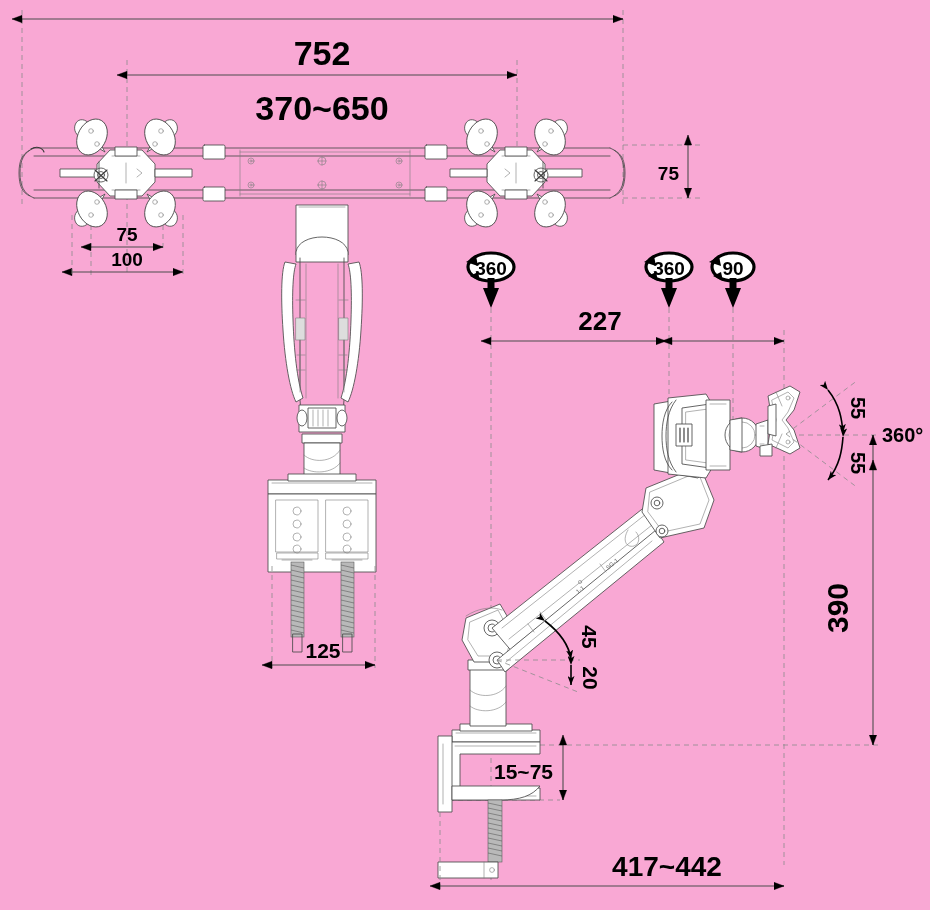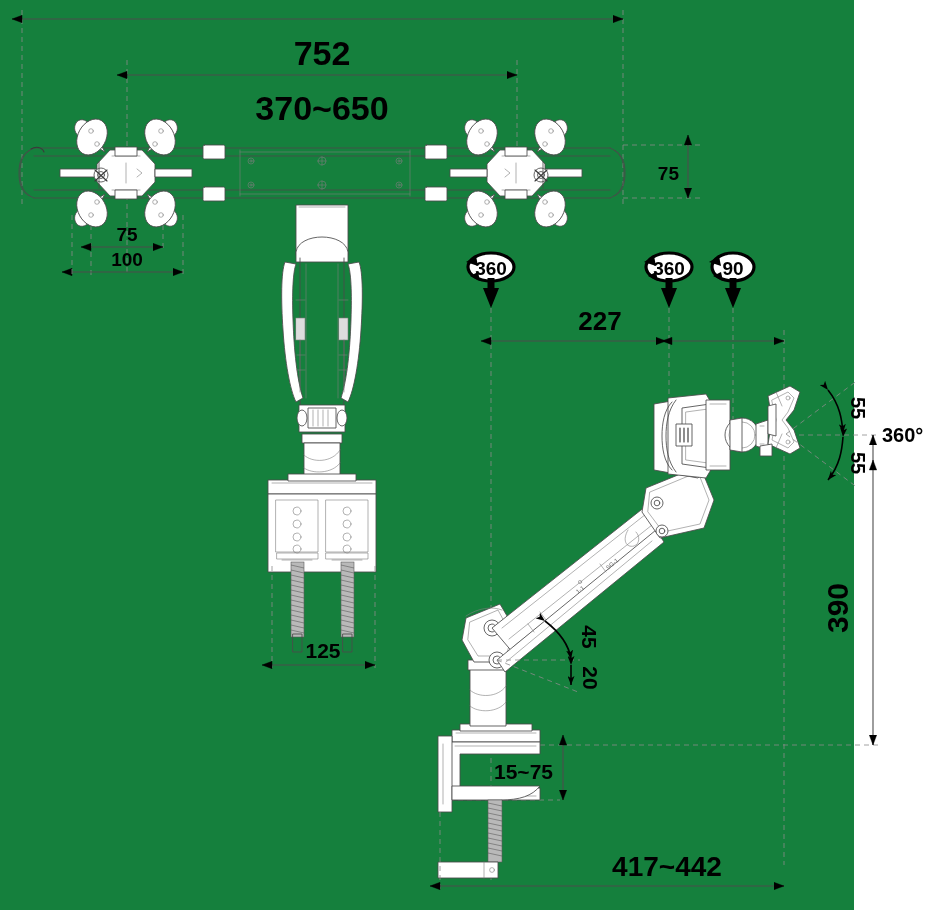--- a/index.html
+++ b/index.html
@@ -9,23 +9,23 @@
     background: #ffffff;
   }
   body {
     width: 930px;
     height: 910px;
     font-family: "Liberation Sans", sans-serif;
     overflow: hidden;
   }
   #sheet {
     position: relative;
-    width: 854px;
+    width: 930px;
     height: 910px;
-    background: #15803d;
+    background: #f9a8d4;
   }
   #sheet svg {
     display: block;
     width: 930px;
     height: 910px;
   }
   .dimtxt {
     font-family: "Liberation Sans", sans-serif;
     font-weight: bold;
     fill: #000000;

